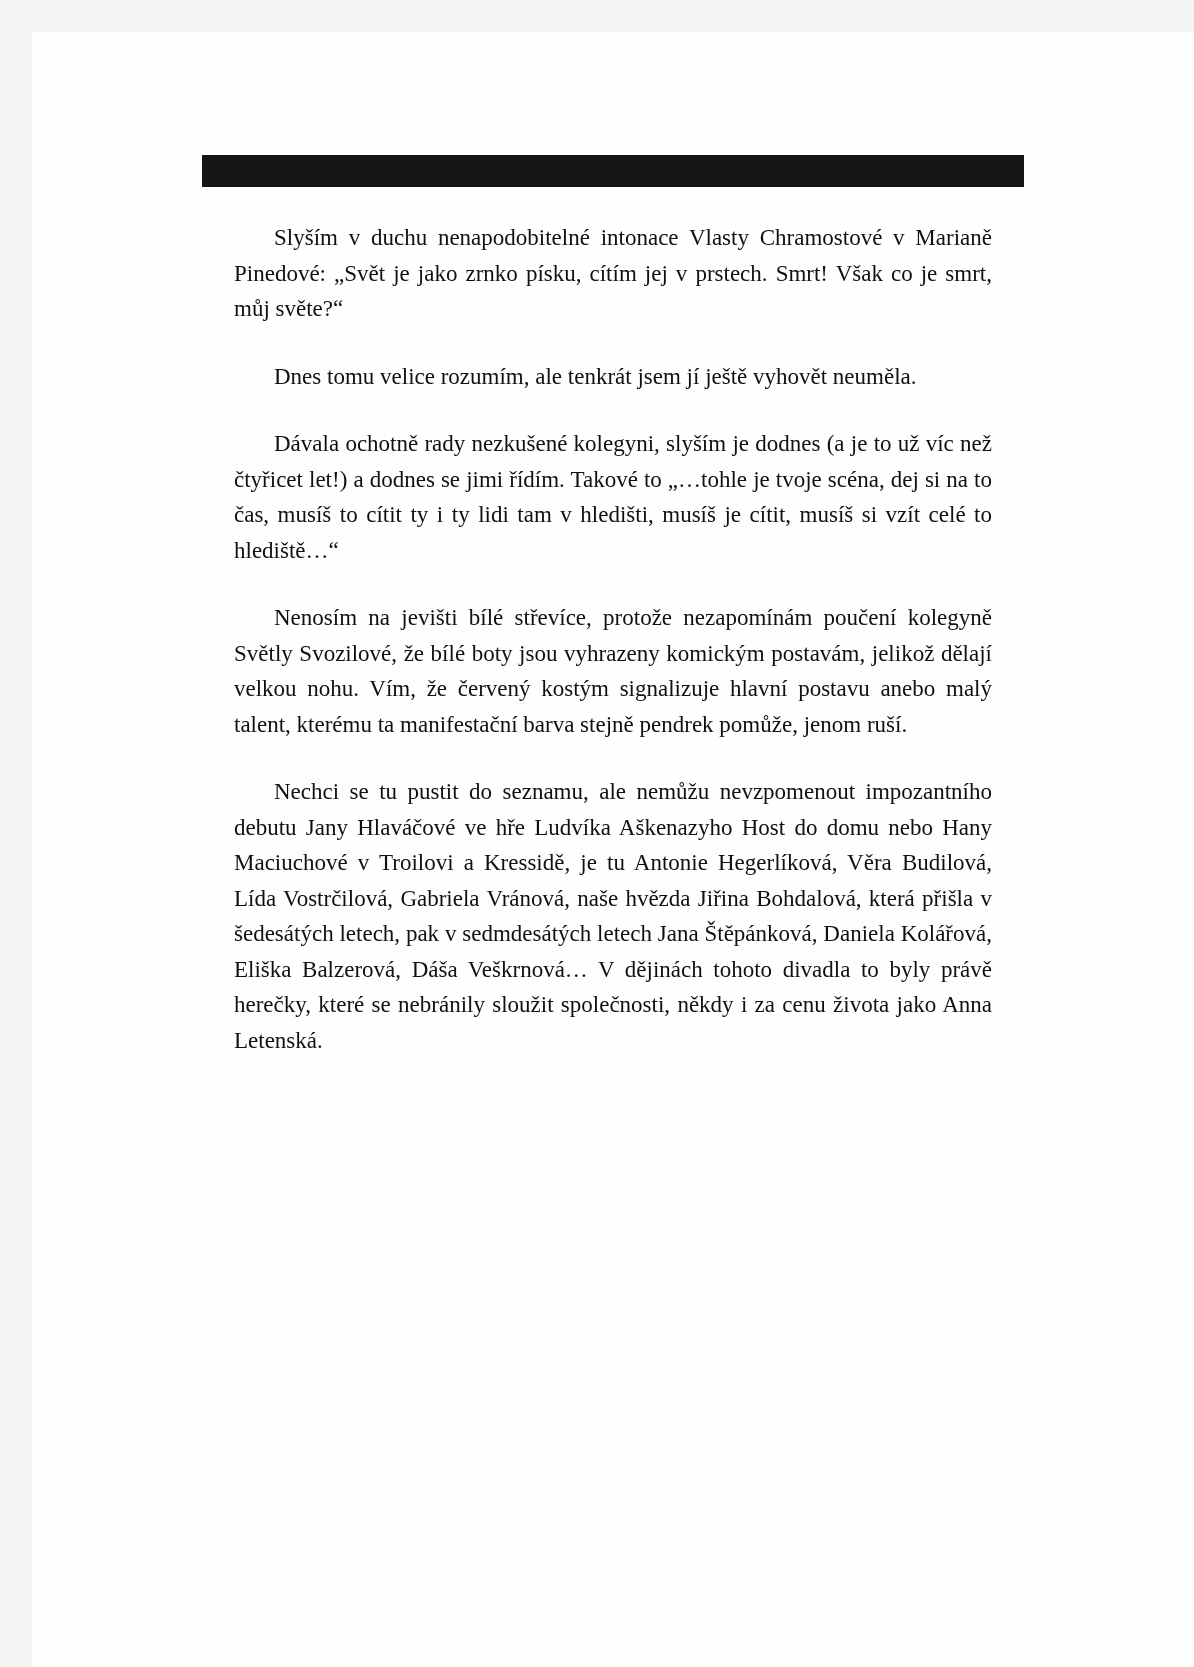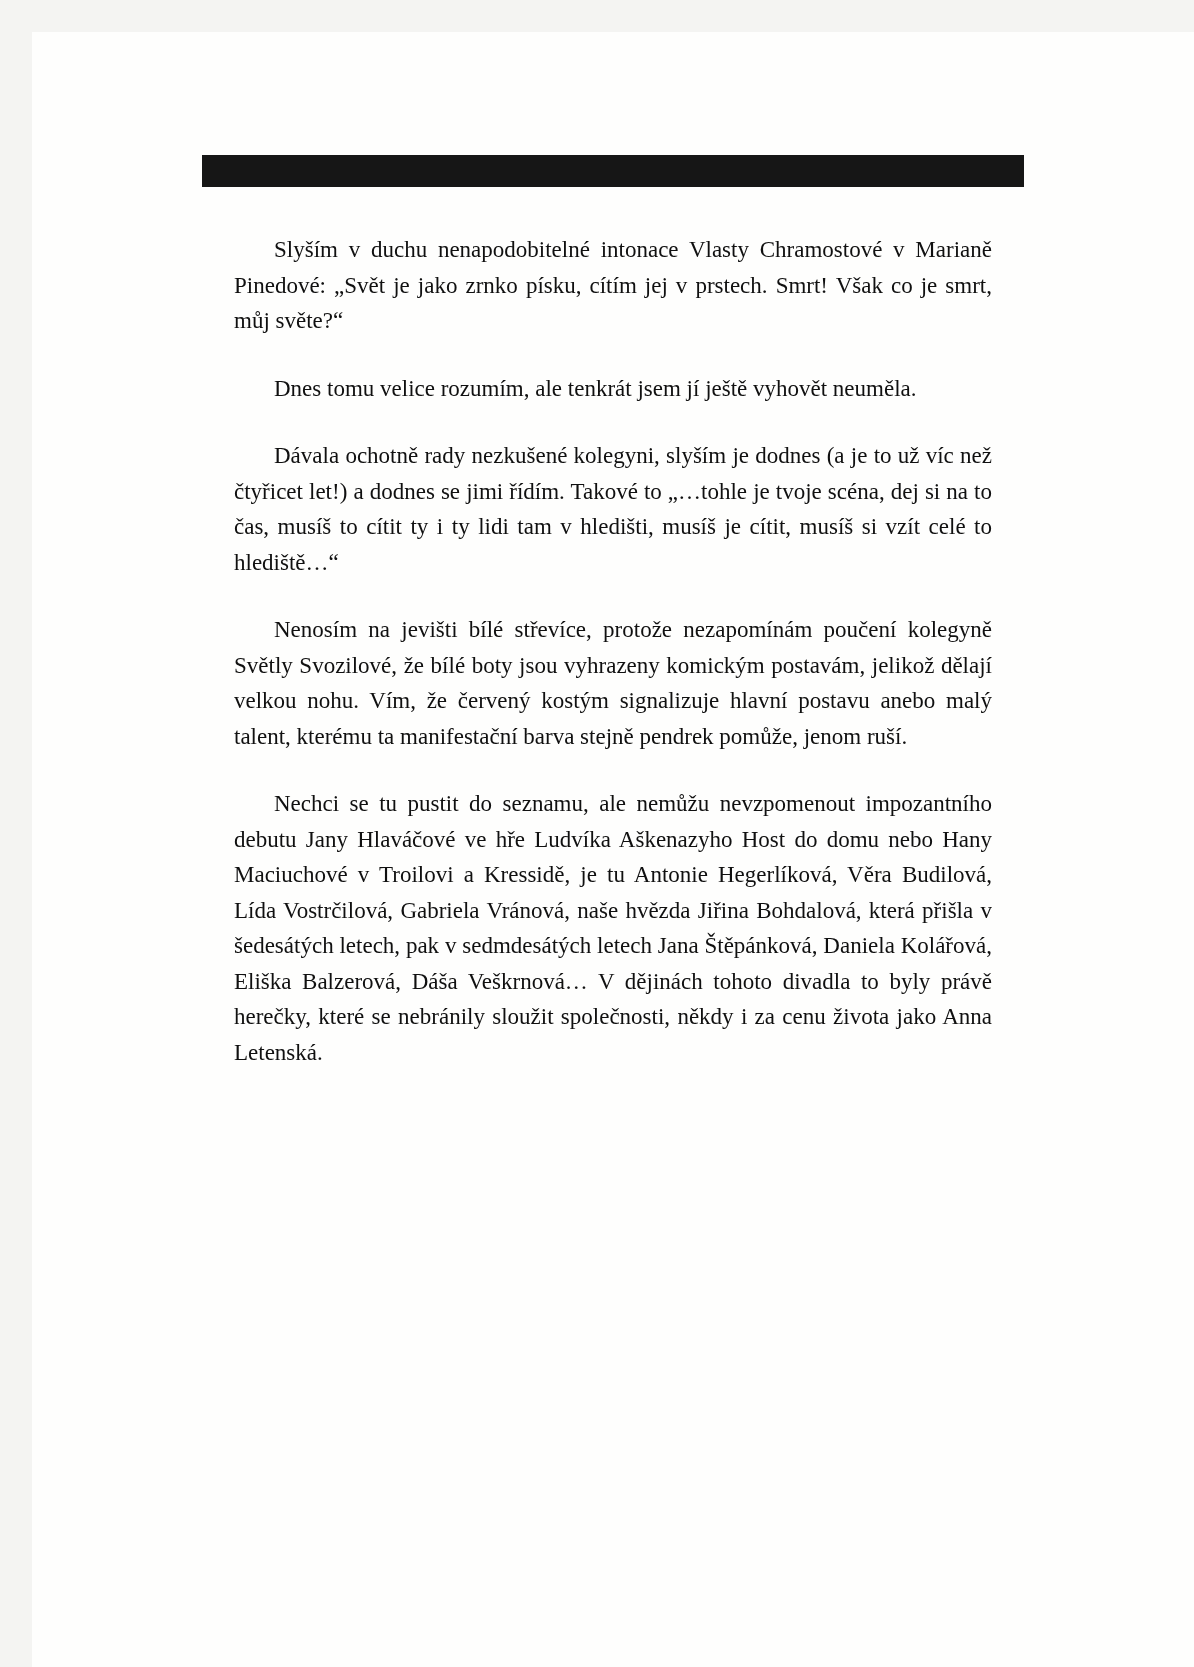--- a/index.html
+++ b/index.html
@@ -45,21 +45,21 @@
     position: absolute;
     top: 123px;
     left: 170px;
     width: 822px;
     height: 2px;
     background: #161616;
   }
 
   .text-block {
     position: absolute;
-    top: 168px;
+    top: 156px;
     left: 170px;
     width: 822px;
     font-size: 23px;
     line-height: 35.5px;
     text-align: justify;
     color: #101010;
   }
 
   .text-block p {
     text-indent: 40px;

